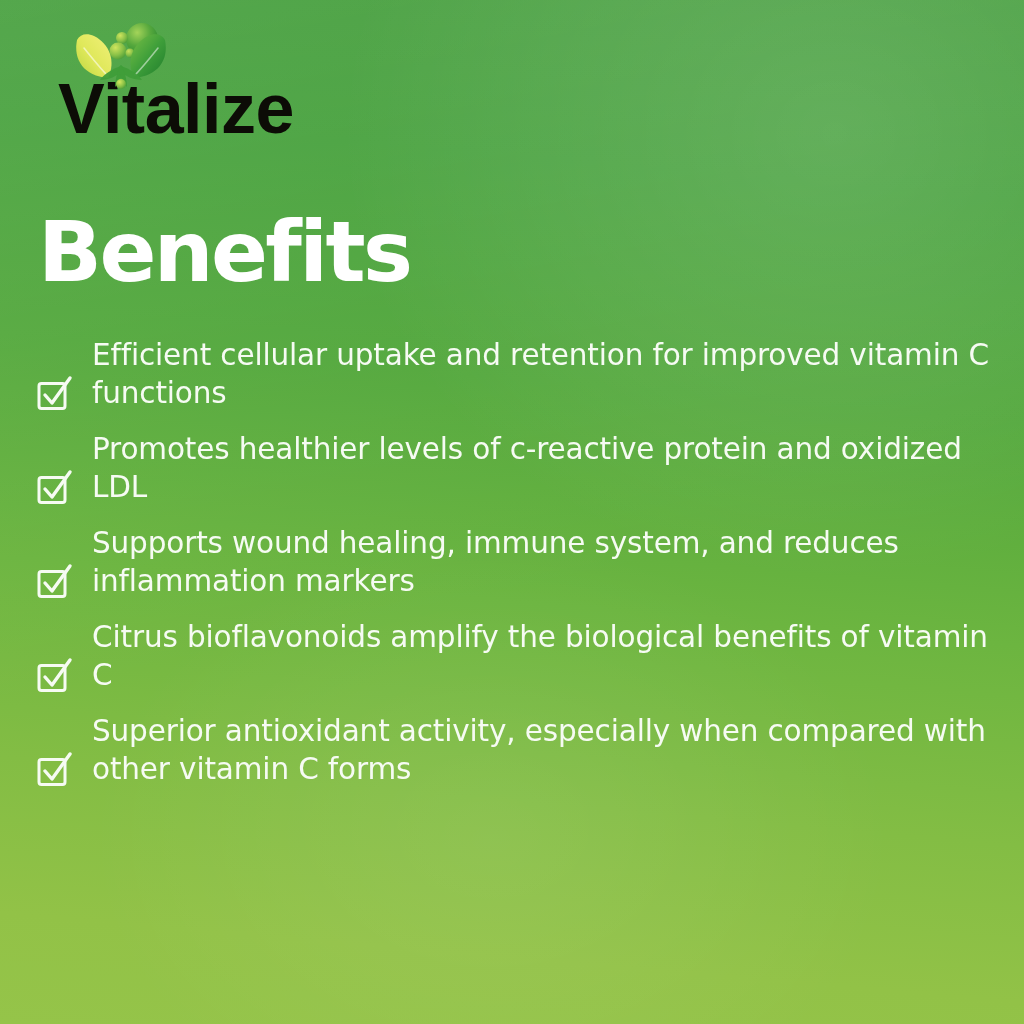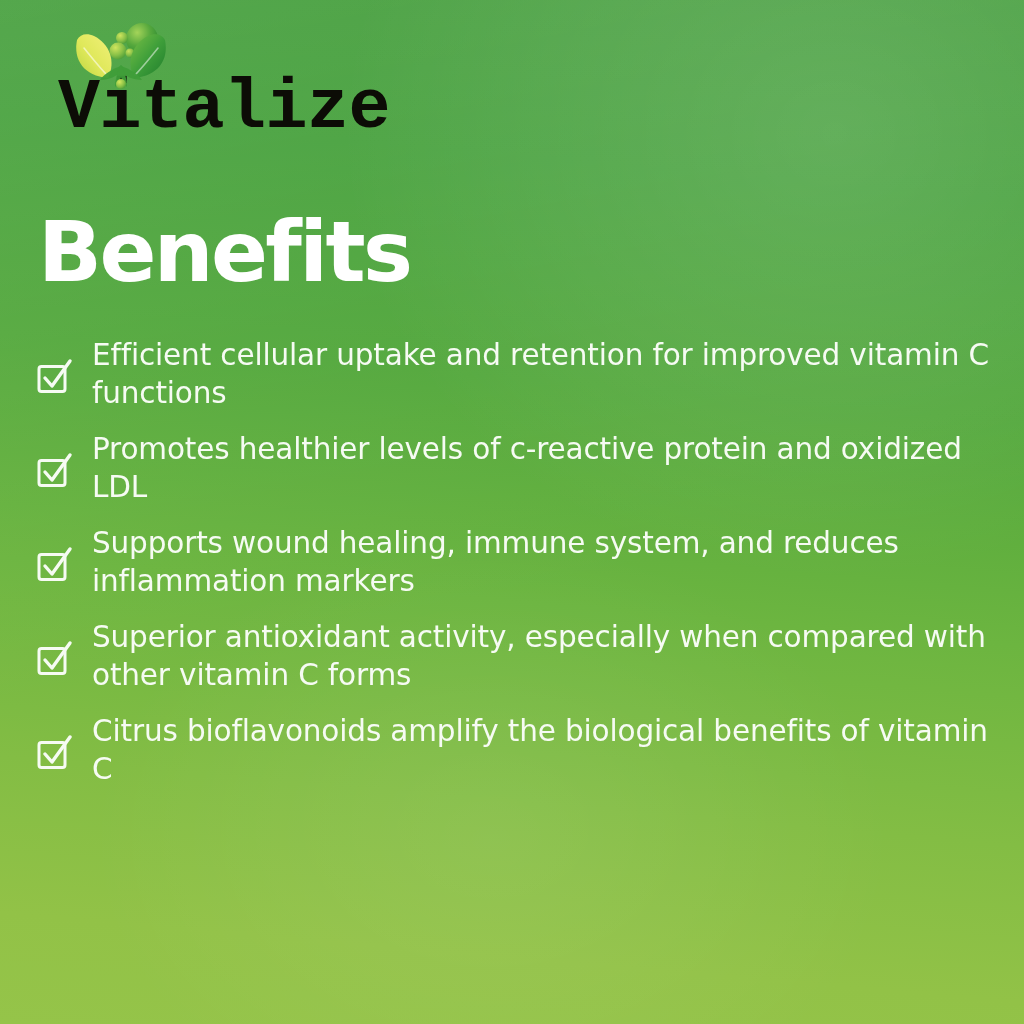--- a/index.html
+++ b/index.html
@@ -68,21 +68,21 @@
   }
   .brand-mark {
     position: relative;
     width: 120px;
     height: 68px;
     margin-left: 6px;
   }
   .brand-mark svg { display: block; }
   .brand-name {
     margin: -16px 0 7px 0;
-    font-family: Liberation Mono, monospace;
+    font-family: Liberation Sans, sans-serif;
     font-size: 70px;
     font-weight: bold;
     line-height: 1;
     color: #0c0c06;
     letter-spacing: -0.5px;
   }
 
   
   .page-title {
     position: absolute;
@@ -102,21 +102,21 @@
     position: absolute;
     left: 36px;
     top: 336px;
     width: 968px;
     margin: 0;
     padding: 0;
     list-style: none;
   }
   .benefit-item {
     display: flex;
-    align-items: center;
+    align-items: flex-end;
     margin-bottom: 18px;
   }
   .benefit-check {
     flex: 0 0 auto;
     width: 36px;
     height: 36px;
     margin-top: 5px;
     margin-right: 20px;
   }
   .benefit-check svg { display: block; overflow: visible; }
@@ -222,27 +222,27 @@
       <span class="benefit-text">Supports wound healing, immune system, and reduces inflammation markers</span>
     </li>
 
     <li class="benefit-item">
       <span class="benefit-check">
         <svg width="36" height="36" viewBox="0 0 36 36" xmlns="http://www.w3.org/2000/svg">
           <rect x="3" y="7.5" width="26" height="25" rx="2.5" ry="2.5" fill="none" stroke="#f6fbf3" stroke-width="3"></rect>
           <path d="M9 19 L16 27 L34 2" fill="none" stroke="#f6fbf3" stroke-width="3.4" stroke-linecap="round" stroke-linejoin="round"></path>
         </svg>
       </span>
+      <span class="benefit-text">Citrus bioflavonoids amplify the biological benefits of vitamin C</span>
+    </li>
+
+    <li class="benefit-item">
+      <span class="benefit-check">
+        <svg width="36" height="36" viewBox="0 0 36 36" xmlns="http://www.w3.org/2000/svg">
+          <rect x="3" y="7.5" width="26" height="25" rx="2.5" ry="2.5" fill="none" stroke="#f6fbf3" stroke-width="3"></rect>
+          <path d="M9 19 L16 27 L34 2" fill="none" stroke="#f6fbf3" stroke-width="3.4" stroke-linecap="round" stroke-linejoin="round"></path>
+        </svg>
+      </span>
       <span class="benefit-text">Superior antioxidant activity, especially when compared with other vitamin C forms</span>
-    </li>
-
-    <li class="benefit-item">
-      <span class="benefit-check">
-        <svg width="36" height="36" viewBox="0 0 36 36" xmlns="http://www.w3.org/2000/svg">
-          <rect x="3" y="7.5" width="26" height="25" rx="2.5" ry="2.5" fill="none" stroke="#f6fbf3" stroke-width="3"></rect>
-          <path d="M9 19 L16 27 L34 2" fill="none" stroke="#f6fbf3" stroke-width="3.4" stroke-linecap="round" stroke-linejoin="round"></path>
-        </svg>
-      </span>
-      <span class="benefit-text">Citrus bioflavonoids amplify the biological benefits of vitamin C</span>
     </li>
 
   </ul>
 </div>
 
 </body></html>

